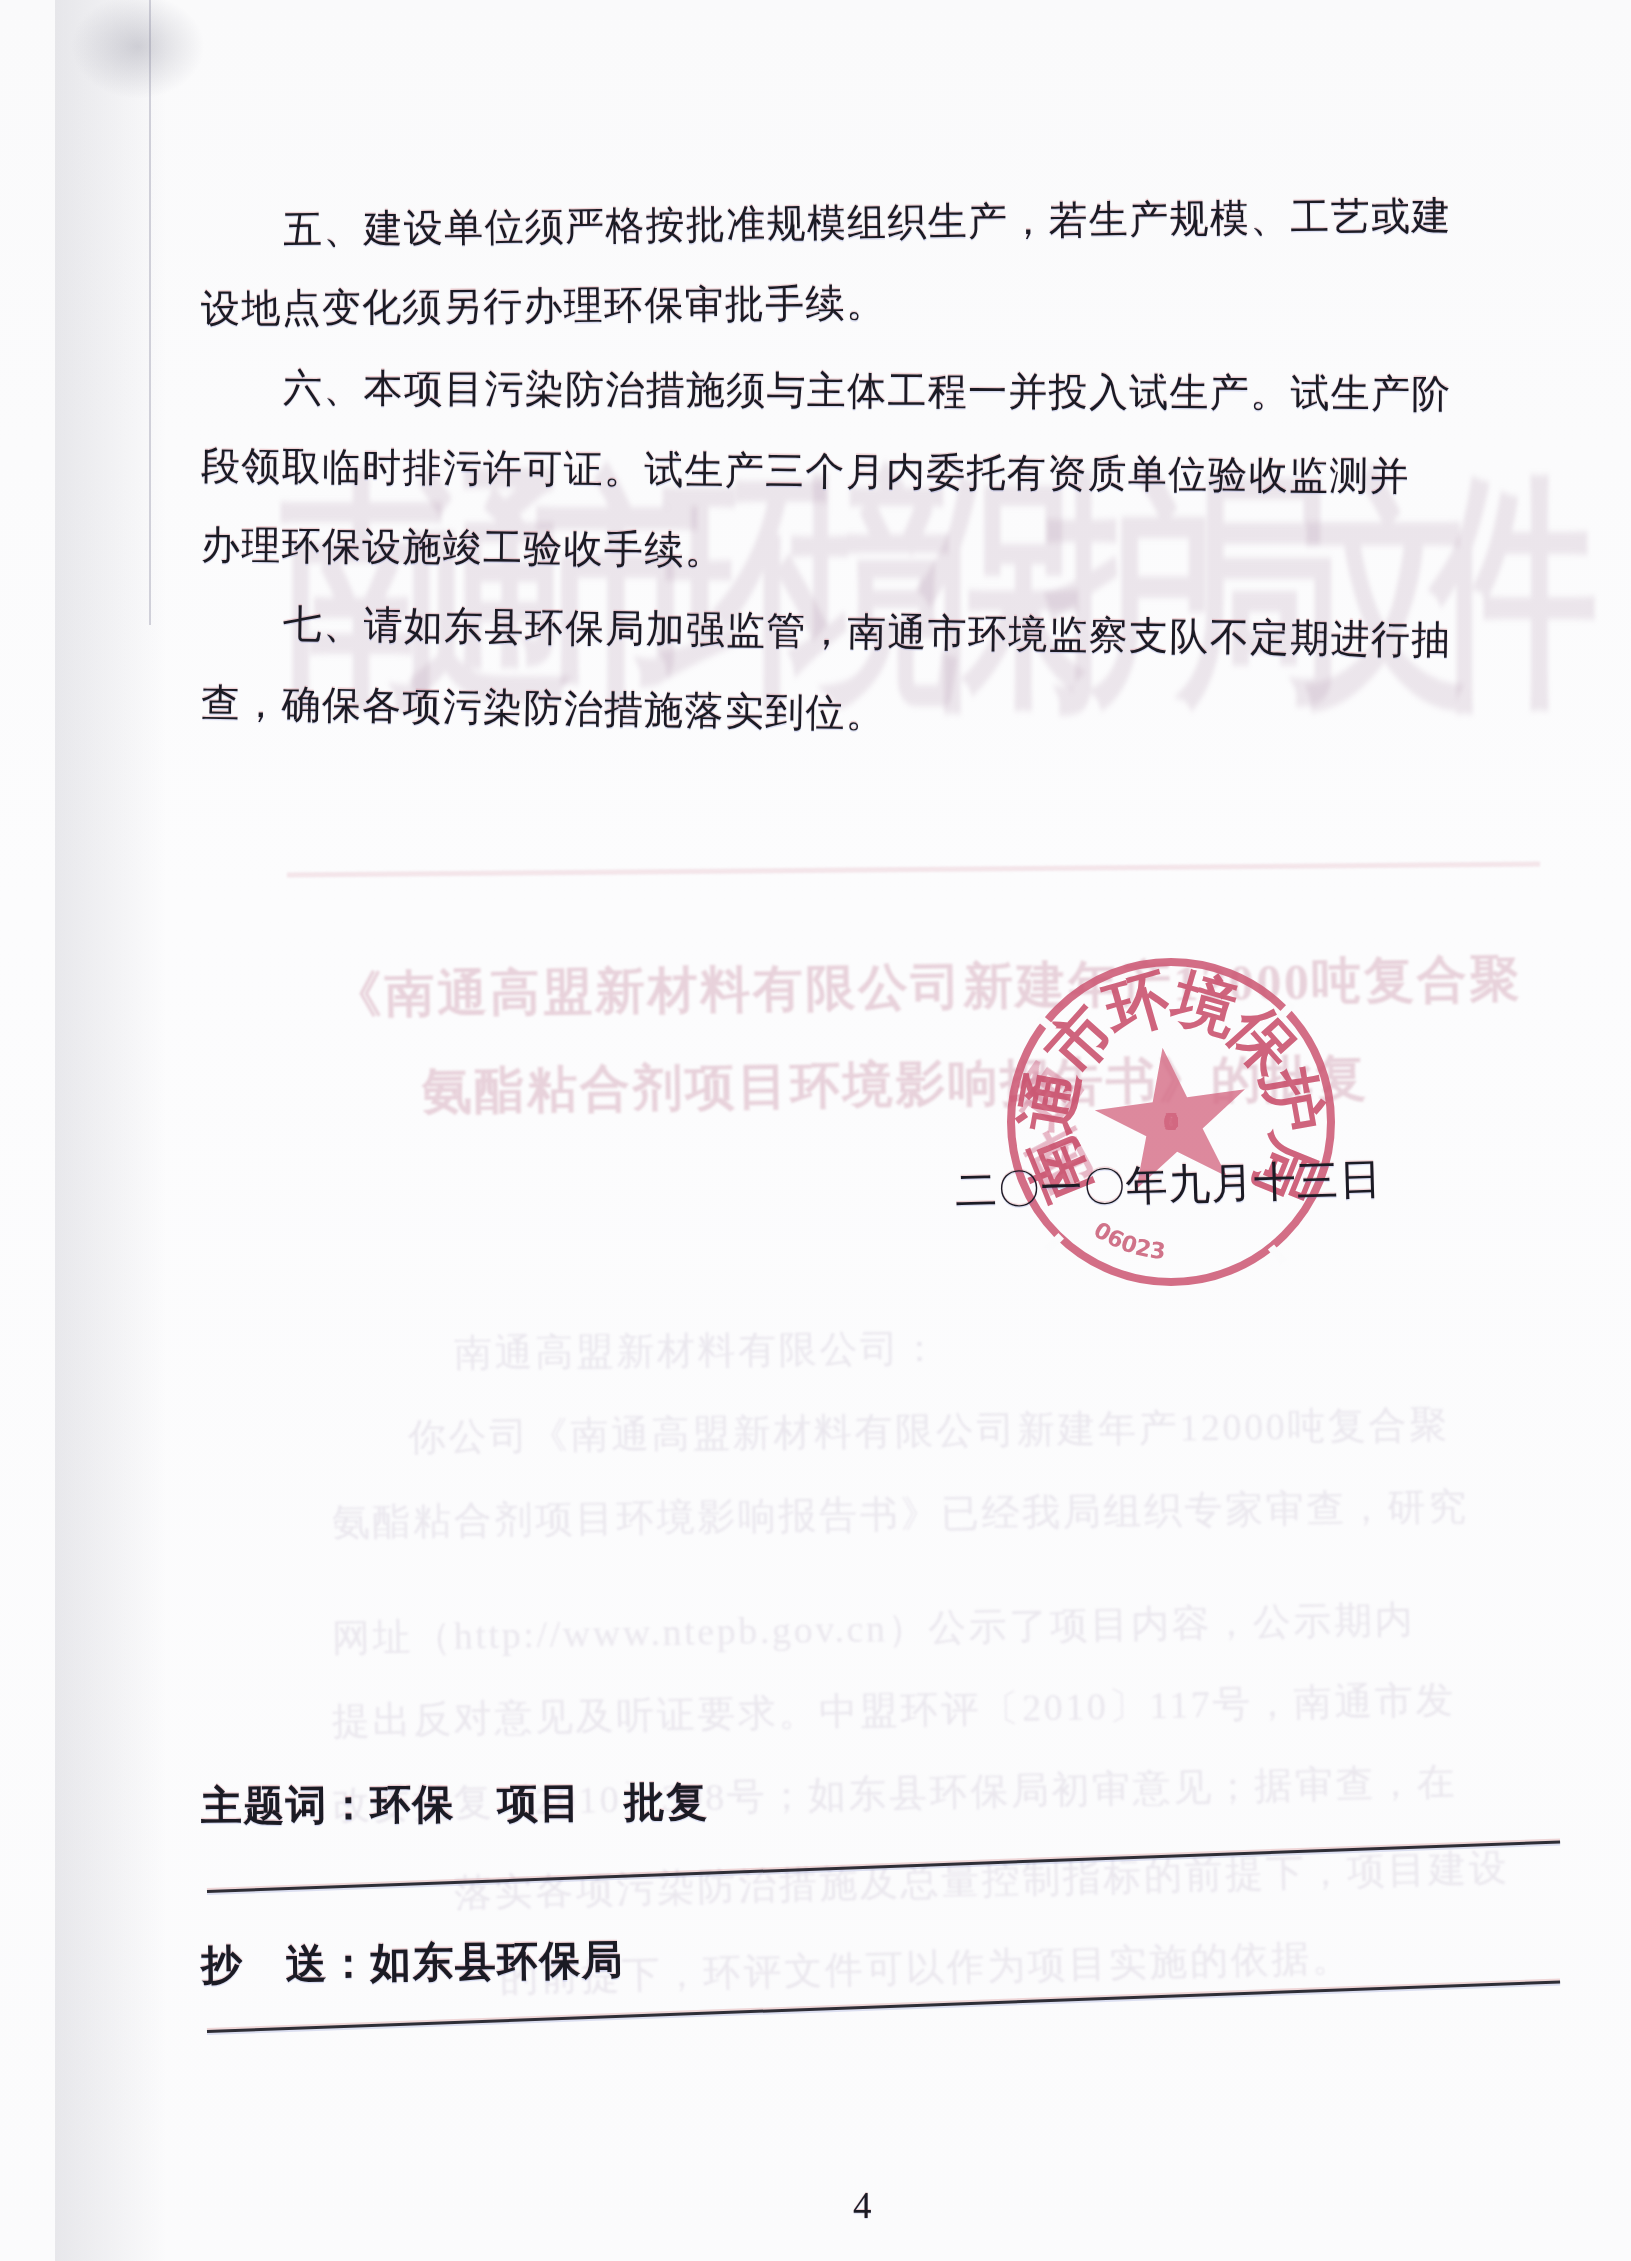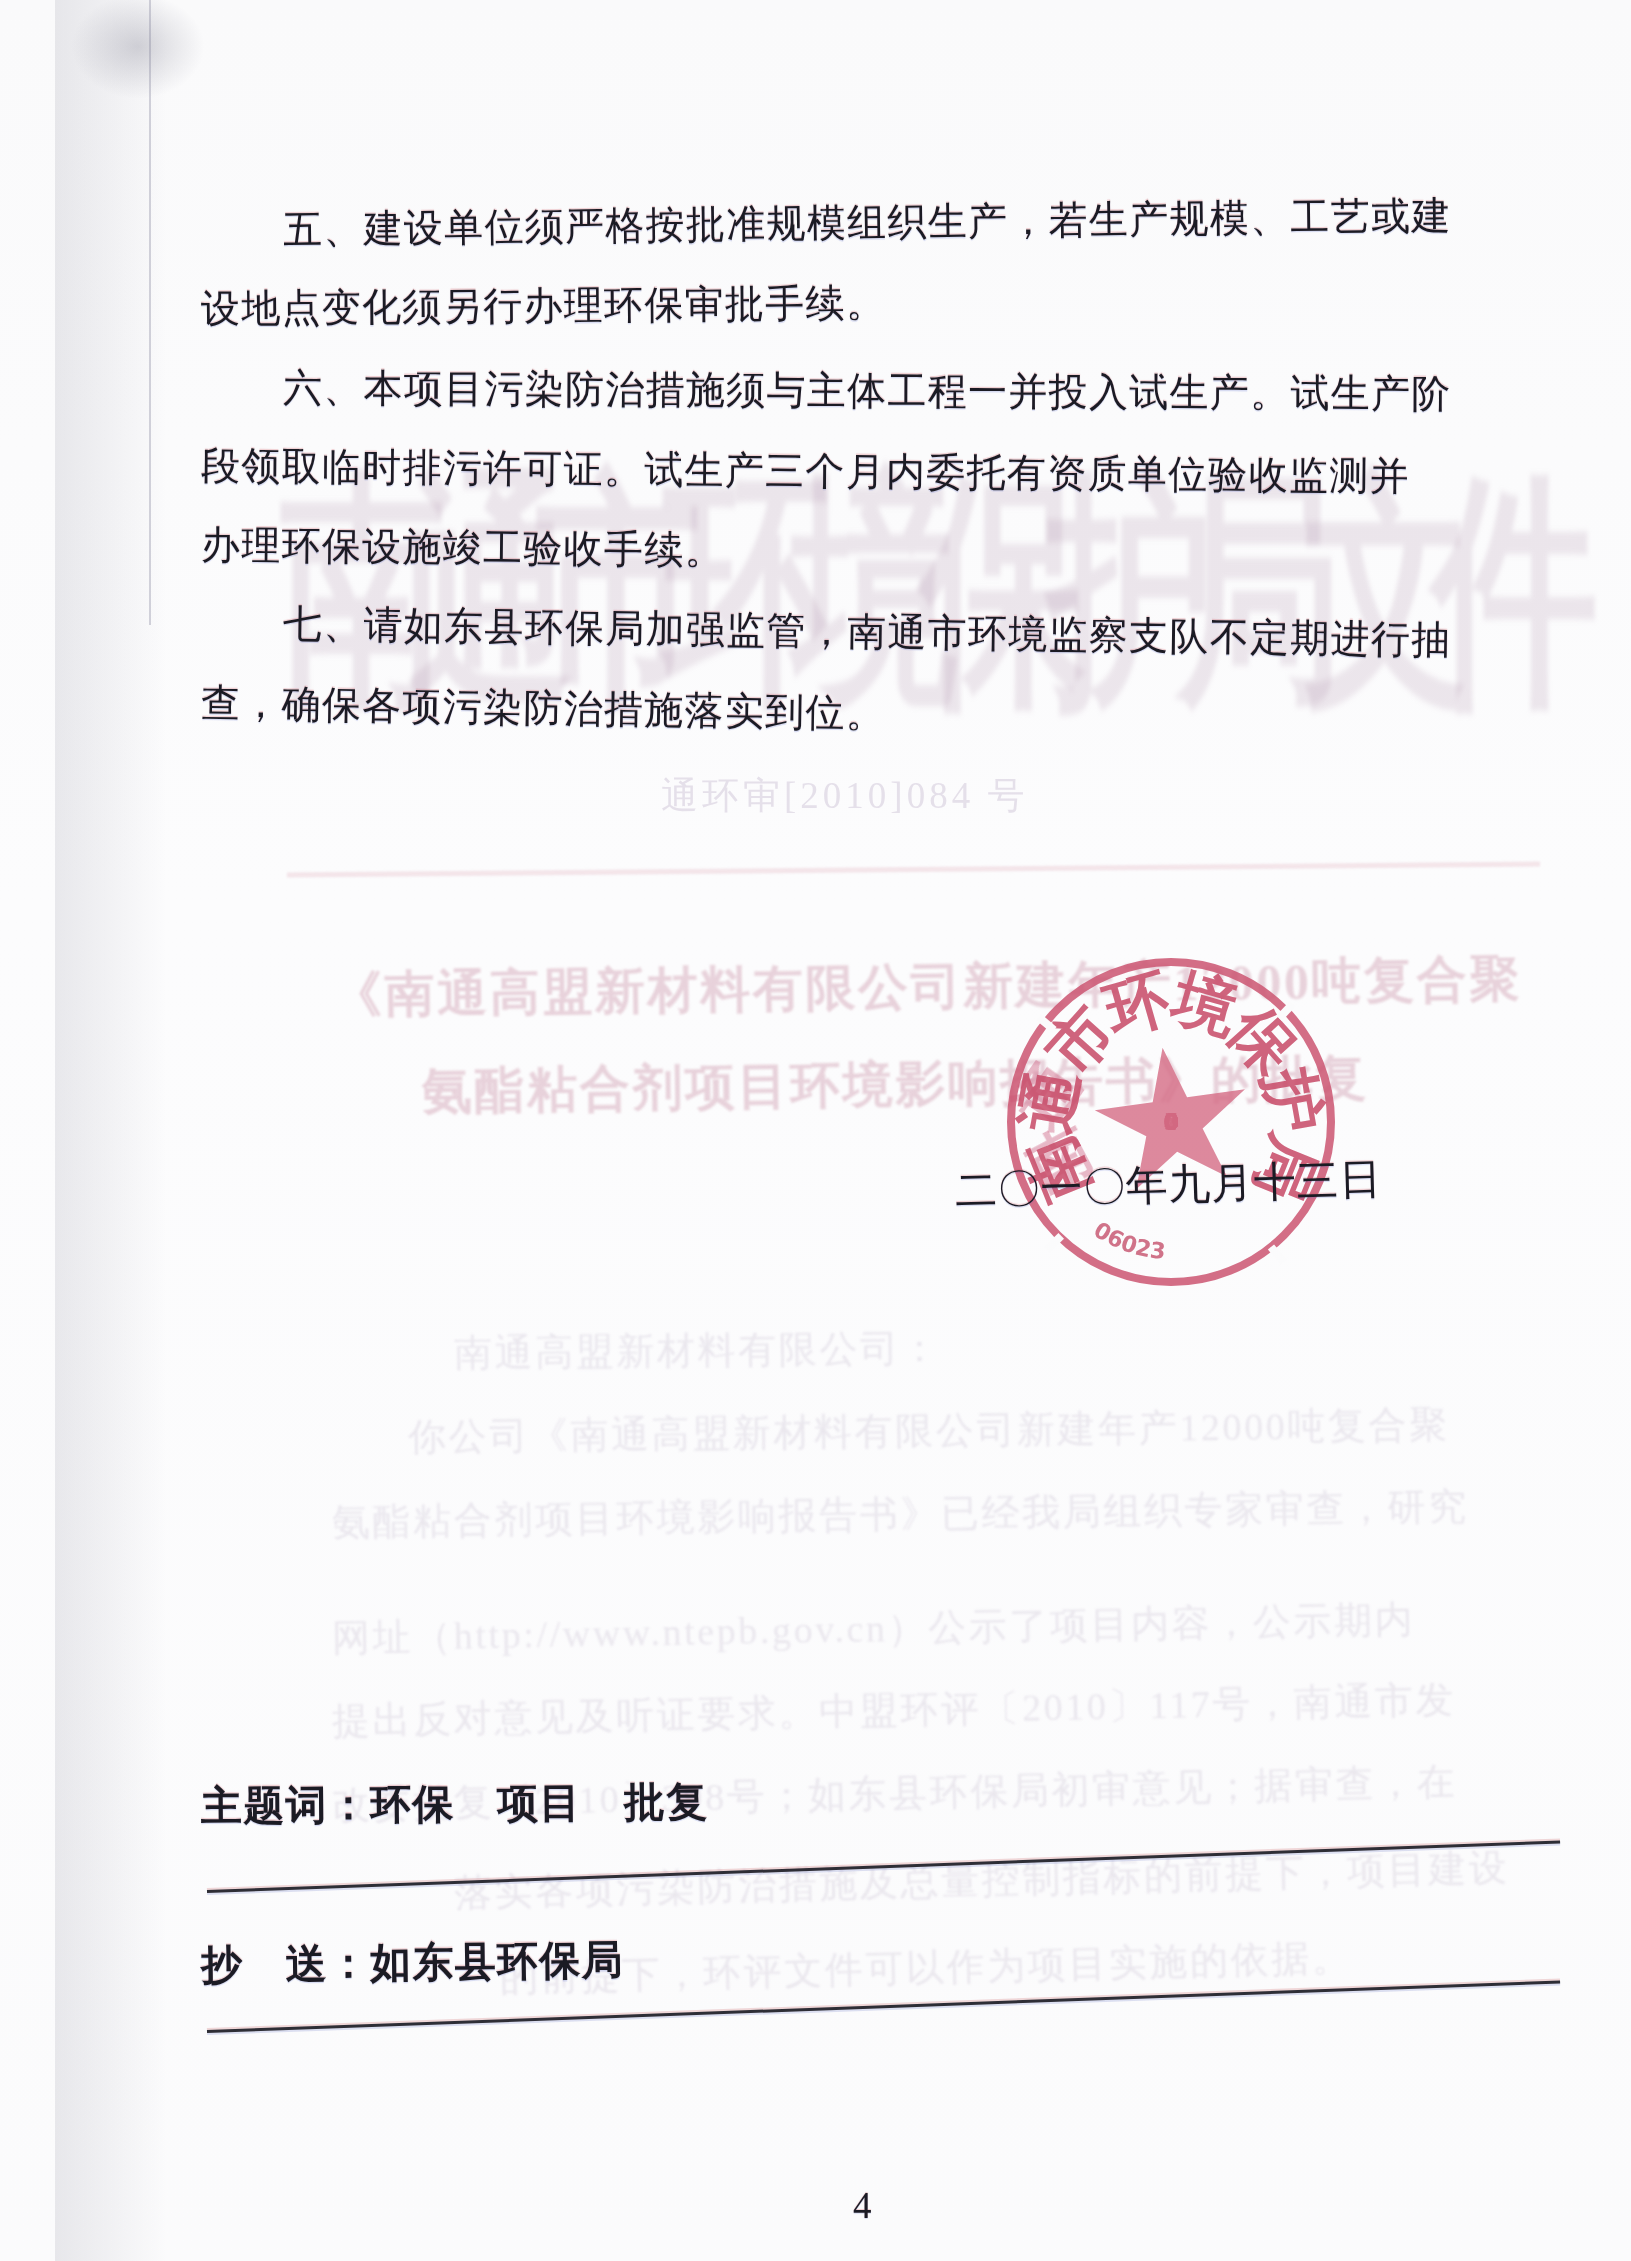--- a/index.html
+++ b/index.html
@@ -94,21 +94,20 @@
 <body>
 
 <div class="page">
 
   <div class="edge-shadow-left"></div>
   <div class="corner-blob"></div>
   <div class="crease-line"></div>
 
   <div class="bleed bleed-letterhead">南通市环境保护局文件</div>
   <div class="bleed-redrule"></div>
-  <div class="bleed bleed-docnum">通环审[2010]084 号</div>
   <div class="bleed bleed-title" style="left:332px;top:962px;">《南通高盟新材料有限公司新建年产12000吨复合聚</div>
   <div class="bleed bleed-title" style="left:422px;top:1058px;">氨酯粘合剂项目环境影响报告书》的批复</div>
   <div class="bleed bleed-body" style="left:454px;top:1328px;transform:rotate(-0.6deg);">南通高盟新材料有限公司：</div>
   <div class="bleed bleed-body" style="left:408px;top:1412px;transform:rotate(-0.7deg);">你公司《南通高盟新材料有限公司新建年产12000吨复合聚</div>
   <div class="bleed bleed-body" style="left:332px;top:1497px;transform:rotate(-0.8deg);">氨酯粘合剂项目环境影响报告书》已经我局组织专家审查，研究</div>
   <div class="bleed bleed-body" style="left:332px;top:1613px;transform:rotate(-1.0deg);">网址（http://www.ntepb.gov.cn）公示了项目内容，公示期内</div>
   <div class="bleed bleed-body" style="left:332px;top:1696px;transform:rotate(-1.1deg);">提出反对意见及听证要求。中盟环评〔2010〕117号，南通市发</div>
   <div class="bleed bleed-body" style="left:332px;top:1780px;transform:rotate(-1.2deg);">改委批复〔2010〕398号；如东县环保局初审意见；据审查，在</div>
   <div class="bleed bleed-body" style="left:454px;top:1868px;transform:rotate(-1.4deg);">落实各项污染防治措施及总量控制指标的前提下，项目建设</div>
   <div class="bleed bleed-body" style="left:500px;top:1953px;transform:rotate(-1.4deg);">的前提下，环评文件可以作为项目实施的依据。</div>

